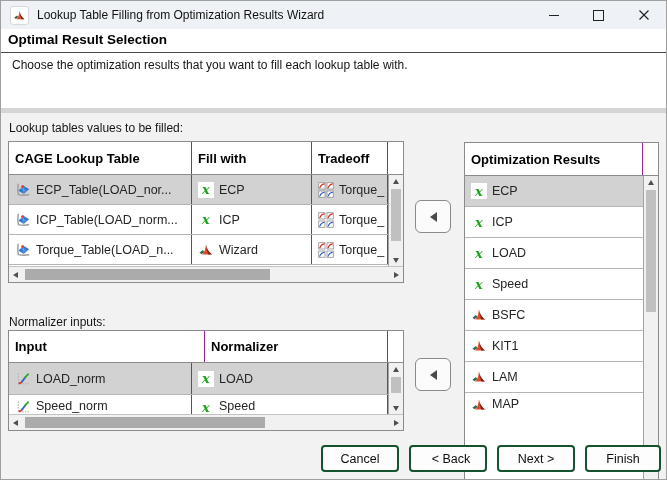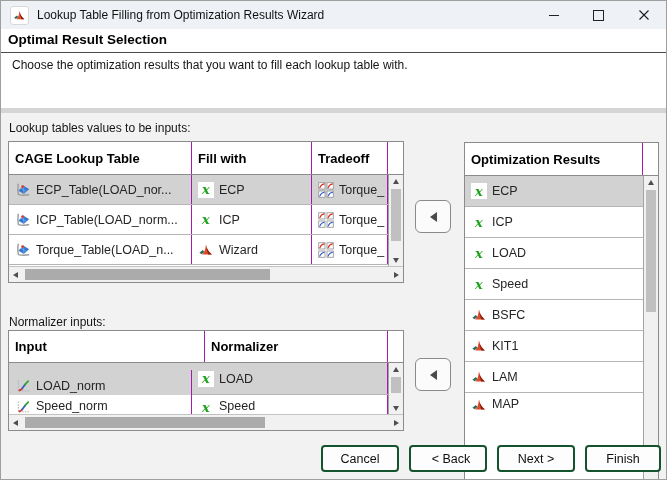--- a/index.html
+++ b/index.html
@@ -130,21 +130,21 @@
       </div>
     </div>
   </div>
 
   <div class="page-title">Optimal Result Selection</div>
   <div class="title-rule"></div>
   <div class="page-desc">Choose the optimization results that you want to fill each lookup table with.</div>
   <div class="band"></div>
   <div class="content-bg"></div>
 
-  <div class="sec-label" style="left:8px;top:120px;">Lookup tables values to be inputs:</div>
+  <div class="sec-label" style="left:8px;top:120px;">Lookup tables values to be filled:</div>
 
   <div class="tbl" style="left:7px;top:140px;width:396px;height:142px;">
     <div class="tr th">
       <div class="td" style="width:183px;">CAGE Lookup Table</div>
       <div class="td" style="width:120px;">Fill with</div>
       <div class="td" style="width:76px;">Tradeoff</div>
       <div class="td last" style="flex:1;"></div>
     </div>
     <div class="tr sel">
       <div class="td" style="width:183px;">
@@ -224,21 +224,21 @@
 
   <div class="sec-label" style="left:8px;top:314px;">Normalizer inputs:</div>
 
   <div class="tbl" style="left:7px;top:329px;width:396px;height:101px;">
     <div class="tr th" style="height:32px;">
       <div class="td" style="width:196px;">Input</div>
       <div class="td" style="width:183px;">Normalizer</div>
       <div class="td last" style="flex:1;"></div>
     </div>
     <div class="tr sel" style="height:32px;">
-      <div class="td" style="width:183px;margin-top:7px;">
+      <div class="td" style="width:183px;">
           <svg class="icon16">
             <use href="#i-norm"></use>
           </svg>
           <span>LOAD_norm</span>
         </div>
       <div class="td" style="width:196px;">
           <span class="xvar">x</span>
           <span>LOAD</span>
         </div>
     </div>

